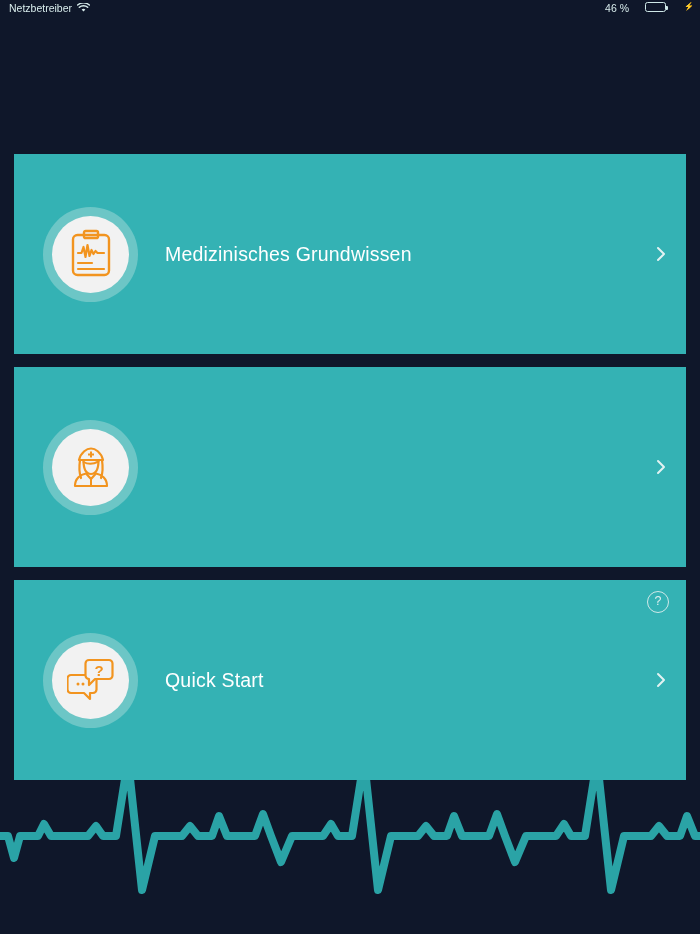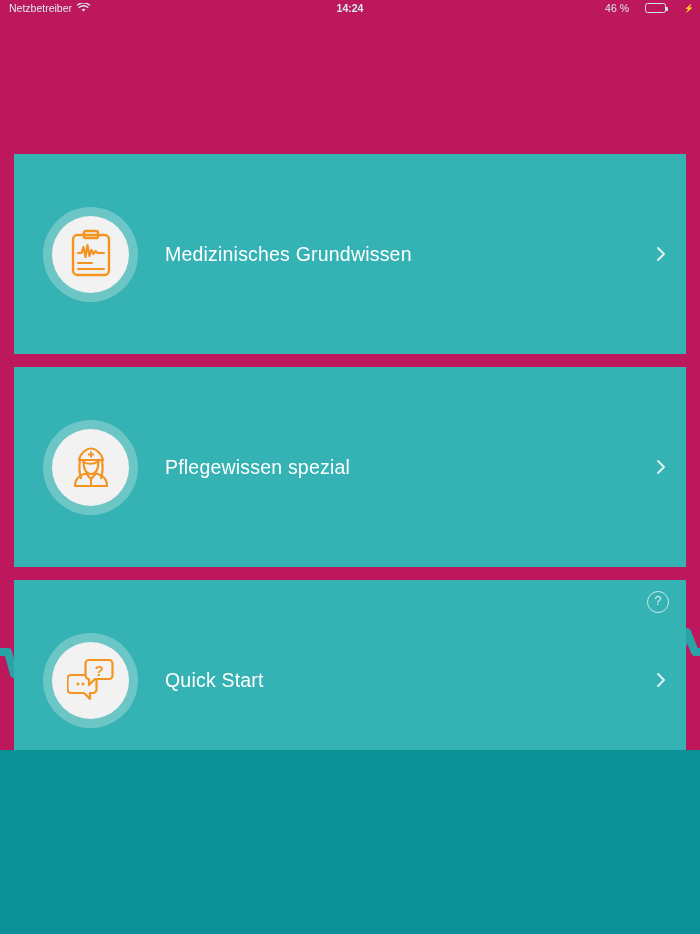--- a/index.html
+++ b/index.html
@@ -4,36 +4,36 @@
 <style>
   * { margin:0; padding:0; box-sizing:border-box; }
   html, body {
     width:700px; height:934px;
     background:#0b9195;
     font-family:"Liberation Sans", sans-serif;
     overflow:hidden;
   }
   #app {
     position:relative;
-    width:700px; height:750px;
-    background:#be185d;
+    width:700px; height:934px;
+    background:#0f172a;
     overflow:hidden;
   }
 
   
   .statusbar {
     position:absolute; top:0; left:0;
     width:700px; height:16px;
     display:flex; align-items:center;
     color:#d8ecec; font-size:10.5px;
     z-index:6;
   }
   .sb-left { position:absolute; left:9px; display:flex; align-items:center; gap:5px; }
   .sb-center { position:absolute; left:0; width:700px; text-align:center; font-weight:bold; font-size:10.5px; }
-  .sb-right { position:absolute; right:6px; display:flex; align-items:center; gap:16px; }
+  .sb-right { position:absolute; right:6px; display:flex; gap:16px; }
   .wifi-ico { display:block; }
   .batt {
     position:relative; width:21px; height:10px;
     border:1px solid #cfe8e8; border-radius:2.5px;
     padding:1.2px;
   }
   .batt::after {
     content:""; position:absolute; right:-3.2px; top:3px;
     width:2px; height:4px; background:#cfe8e8; border-radius:0 1px 1px 0;
   }
@@ -137,21 +137,20 @@
 
   <div class="statusbar">
     <div class="sb-left">
       <span>Netzbetreiber</span>
       <svg class="wifi-ico" width="13" height="10" viewBox="0 0 13 10">
         <path d="M6.5 8.6 L4.6 6.4 A3.1 3.1 0 0 1 8.4 6.4 Z" fill="#d8ecec"></path>
         <path d="M2.3 4.3 A6.2 6.2 0 0 1 10.7 4.3" fill="none" stroke="#d8ecec" stroke-width="1.5" stroke-linecap="round"></path>
         <path d="M0.6 2.1 A8.9 8.9 0 0 1 12.4 2.1" fill="none" stroke="#d8ecec" stroke-width="1.4" stroke-linecap="round"></path>
       </svg>
     </div>
-    <div class="sb-center">14:24</div>
     <div class="sb-right">
       <span>46 %</span>
       <span class="batt">
         <span class="batt-fill" style="width: 46%;"></span>
       </span>
       <span class="bolt">⚡</span>
     </div>
   </div>
 
 
@@ -188,21 +187,20 @@
             <path d="M35 17 C36 24 35.5 31 34 35" fill="none" stroke="#f2941f" stroke-width="2.2" stroke-linecap="round"></path>
 
             <path d="M16.5 17 C16.5 27 19 31 24 31 C29 31 31.5 27 31.5 17" fill="none" stroke="#f2941f" stroke-width="2.2" stroke-linecap="round"></path>
             <path d="M16.5 19 C20 21 26 21.5 31.5 18.5" fill="none" stroke="#f2941f" stroke-width="2" stroke-linecap="round"></path>
 
             <path d="M8 43 C8 35.5 13.5 31.5 19 30.5 L24 36 L29 30.5 C34.5 31.5 40 35.5 40 43 Z" fill="none" stroke="#f2941f" stroke-width="2.2" stroke-linejoin="round"></path>
             <line x1="24" y1="36" x2="24" y2="43" stroke="#f2941f" stroke-width="2"></line>
           </svg>
         </div>
       </div>
-      <div class="card-label">Pflegewissen spezial</div>
       <svg class="chevron" viewBox="0 0 16 16">
         <path d="M5 2 L11 8 L5 14" fill="none" stroke="#e2f2f2" stroke-width="2" stroke-linecap="round" stroke-linejoin="round"></path>
       </svg>
     </div>
 
     <div class="card" id="card-2">
       <div class="card-badge">
         <div class="card-badge-inner">
           <svg width="48" height="44" viewBox="0 0 48 44">
 

